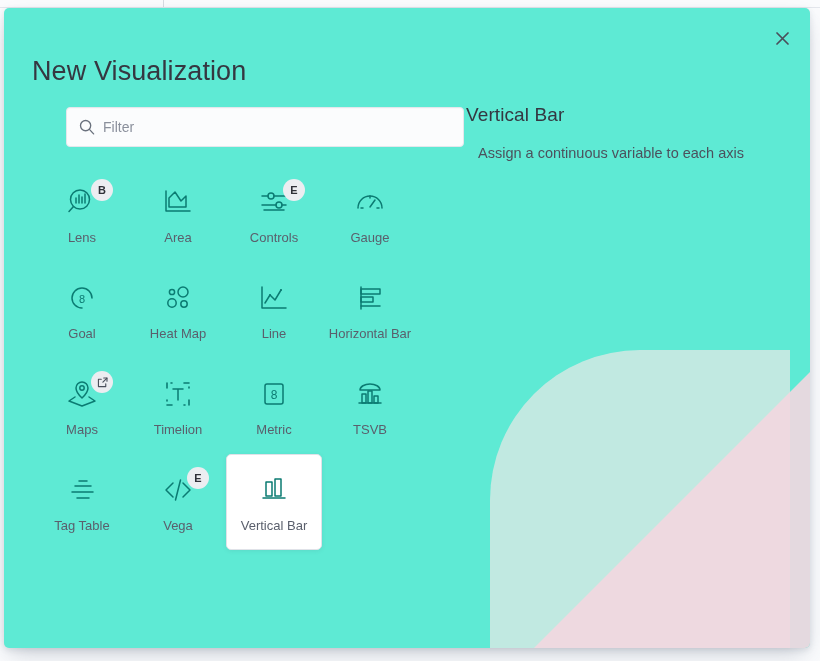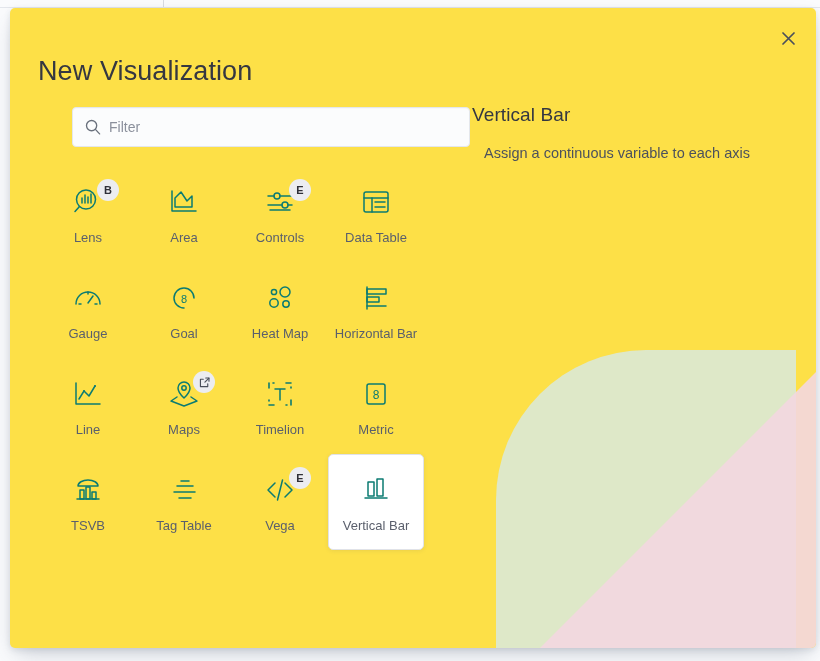--- a/index.html
+++ b/index.html
@@ -32,25 +32,25 @@
     left: 0;
     top: 7px;
     width: 820px;
     height: 1px;
     background: #e3e6ec;
   }
 
   
   #modal {
     position: absolute;
-    left: 10px;
+    left: 4px;
     top: 8px;
     width: 806px;
     height: 640px;
-    background: #fde047;
+    background: #5eead4;
     border-radius: 5px;
     box-shadow: 0 10px 22px -6px rgba(65,78,101,0.28),
                 0 2px 6px rgba(65,78,101,0.14);
     overflow: hidden;
   }
 
   
   #deco {
     position: absolute;
     right: 0;
@@ -299,31 +299,20 @@
               <circle cx="21" cy="19" r="3" stroke="currentColor" fill="none" stroke-width="1.5" stroke-linecap="round" stroke-linejoin="round"></circle>
               <path d="M6 24 H26" stroke="currentColor" fill="none" stroke-width="1.5" stroke-linecap="round" stroke-linejoin="round"></path>
             </svg>
           </span>
           <span class="type-label">Controls</span>
           <span class="type-badge">E</span>
         </button>
         <button class="type-card">
           <span class="type-icon">
             <svg width="32" height="32" viewBox="0 0 32 32">
-              <rect x="4" y="6" width="24" height="20" rx="2" stroke="currentColor" fill="none" stroke-width="1.5" stroke-linecap="round" stroke-linejoin="round"></rect>
-              <path d="M4 12 H28" stroke="currentColor" fill="none" stroke-width="1.5" stroke-linecap="round" stroke-linejoin="round"></path>
-              <path d="M12 12 V26" stroke="currentColor" fill="none" stroke-width="1.5" stroke-linecap="round" stroke-linejoin="round"></path>
-              <path d="M15 16 H25 M15 21 H25" stroke="currentColor" fill="none" stroke-width="1.5" stroke-linecap="round" stroke-linejoin="round"></path>
-            </svg>
-          </span>
-          <span class="type-label">Data Table</span>
-        </button>
-        <button class="type-card">
-          <span class="type-icon">
-            <svg width="32" height="32" viewBox="0 0 32 32">
               <path d="M4 22 A12 12 0 0 1 28 22" stroke="currentColor" fill="none" stroke-width="1.5" stroke-linecap="round" stroke-linejoin="round"></path>
               <path d="M16 21 L21 14" stroke="currentColor" fill="none" stroke-width="1.5" stroke-linecap="round" stroke-linejoin="round"></path>
               <path d="M7 22 h2 M16 10 v2 M23 22 h2" stroke="currentColor" fill="none" stroke-width="1.5" stroke-linecap="round" stroke-linejoin="round"></path>
             </svg>
           </span>
           <span class="type-label">Gauge</span>
         </button>
         <button class="type-card">
           <span class="type-icon">
             <svg width="32" height="32" viewBox="0 0 32 32">
@@ -340,38 +329,38 @@
               <circle cx="21" cy="10" r="5" stroke="currentColor" fill="none" stroke-width="1.5" stroke-linecap="round" stroke-linejoin="round"></circle>
               <circle cx="10" cy="21" r="4.2" stroke="currentColor" fill="none" stroke-width="1.5" stroke-linecap="round" stroke-linejoin="round"></circle>
               <circle cx="22" cy="22" r="3.2" stroke="currentColor" fill="none" stroke-width="1.5" stroke-linecap="round" stroke-linejoin="round"></circle>
             </svg>
           </span>
           <span class="type-label">Heat Map</span>
         </button>
         <button class="type-card">
           <span class="type-icon">
             <svg width="32" height="32" viewBox="0 0 32 32">
+              <path d="M4 5 V26 H28" stroke="currentColor" fill="none" stroke-width="1.5" stroke-linecap="round" stroke-linejoin="round"></path>
+              <path d="M7 21 L12 13 L17 18 L23 8" stroke="currentColor" fill="none" stroke-width="1.5" stroke-linecap="round" stroke-linejoin="round"></path>
+              <circle cx="12" cy="13" r="1" fill="currentColor"></circle>
+              <circle cx="23" cy="8" r="1" fill="currentColor"></circle>
+            </svg>
+          </span>
+          <span class="type-label">Line</span>
+        </button>
+        <button class="type-card">
+          <span class="type-icon">
+            <svg width="32" height="32" viewBox="0 0 32 32">
               <path d="M7 5 V27" stroke="currentColor" fill="none" stroke-width="1.5" stroke-linecap="round" stroke-linejoin="round"></path>
               <rect x="7" y="7" width="19" height="5" stroke="currentColor" fill="none" stroke-width="1.5" stroke-linecap="round" stroke-linejoin="round"></rect>
               <rect x="7" y="15" width="12" height="5" stroke="currentColor" fill="none" stroke-width="1.5" stroke-linecap="round" stroke-linejoin="round"></rect>
               <path d="M7 24 H26" stroke="currentColor" fill="none" stroke-width="1.5" stroke-linecap="round" stroke-linejoin="round"></path>
             </svg>
           </span>
           <span class="type-label">Horizontal Bar</span>
-        </button>
-        <button class="type-card">
-          <span class="type-icon">
-            <svg width="32" height="32" viewBox="0 0 32 32">
-              <path d="M4 5 V26 H28" stroke="currentColor" fill="none" stroke-width="1.5" stroke-linecap="round" stroke-linejoin="round"></path>
-              <path d="M7 21 L12 13 L17 18 L23 8" stroke="currentColor" fill="none" stroke-width="1.5" stroke-linecap="round" stroke-linejoin="round"></path>
-              <circle cx="12" cy="13" r="1" fill="currentColor"></circle>
-              <circle cx="23" cy="8" r="1" fill="currentColor"></circle>
-            </svg>
-          </span>
-          <span class="type-label">Line</span>
         </button>
         <button class="type-card">
           <span class="type-icon">
             <svg width="32" height="32" viewBox="0 0 32 32">
               <path d="M16 4 a6 6 0 0 1 6 6 c0 4.5 -6 10 -6 10 s-6 -5.5 -6 -10 a6 6 0 0 1 6 -6 Z" stroke="currentColor" fill="none" stroke-width="1.5" stroke-linecap="round" stroke-linejoin="round"></path>
               <circle cx="16" cy="10" r="2.2" stroke="currentColor" fill="none" stroke-width="1.5" stroke-linecap="round" stroke-linejoin="round"></circle>
               <path d="M9 19 L3 23 L16 28 L29 23 L23 19" stroke="currentColor" fill="none" stroke-width="1.5" stroke-linecap="round" stroke-linejoin="round"></path>
             </svg>
           </span>
           <span class="type-label">Maps</span>

